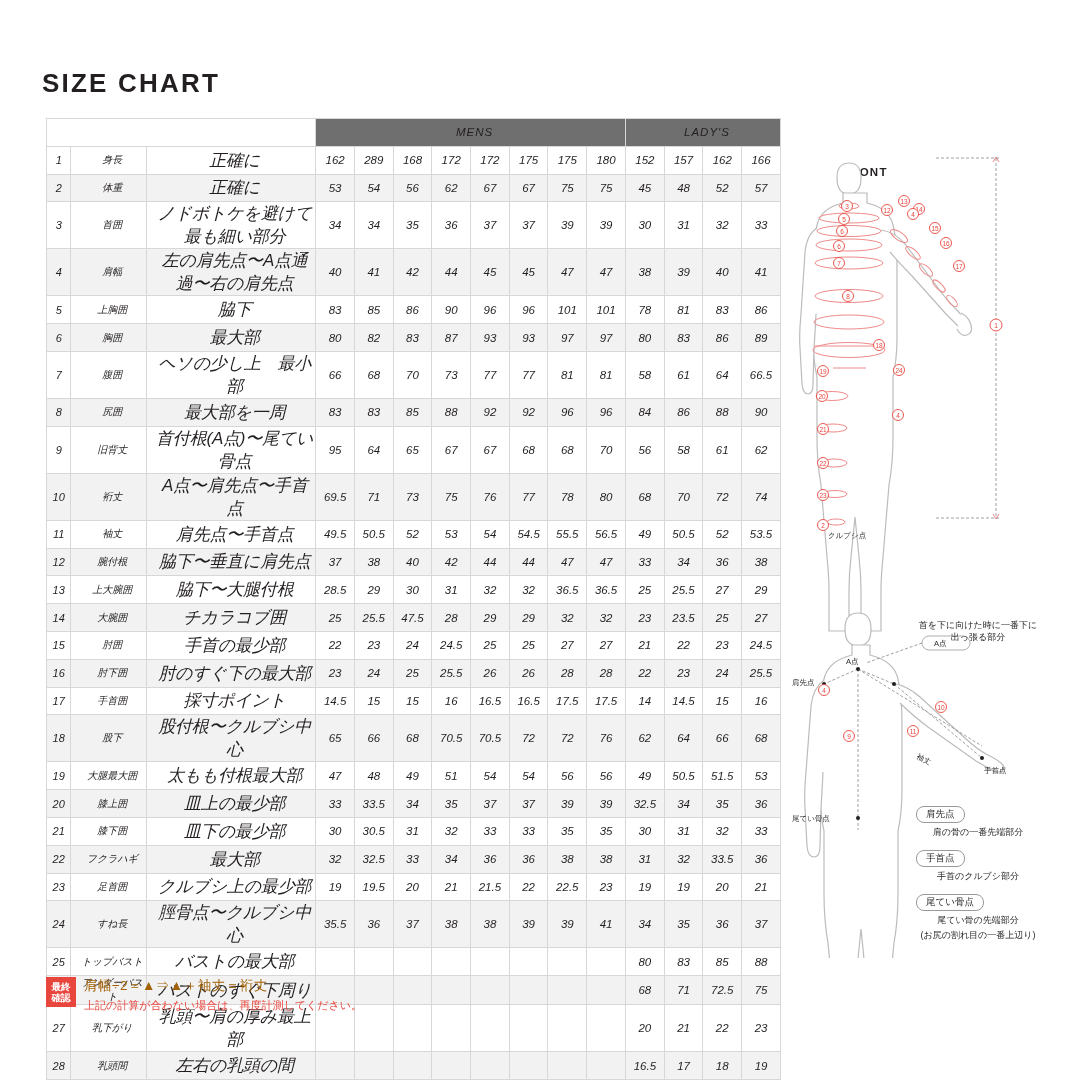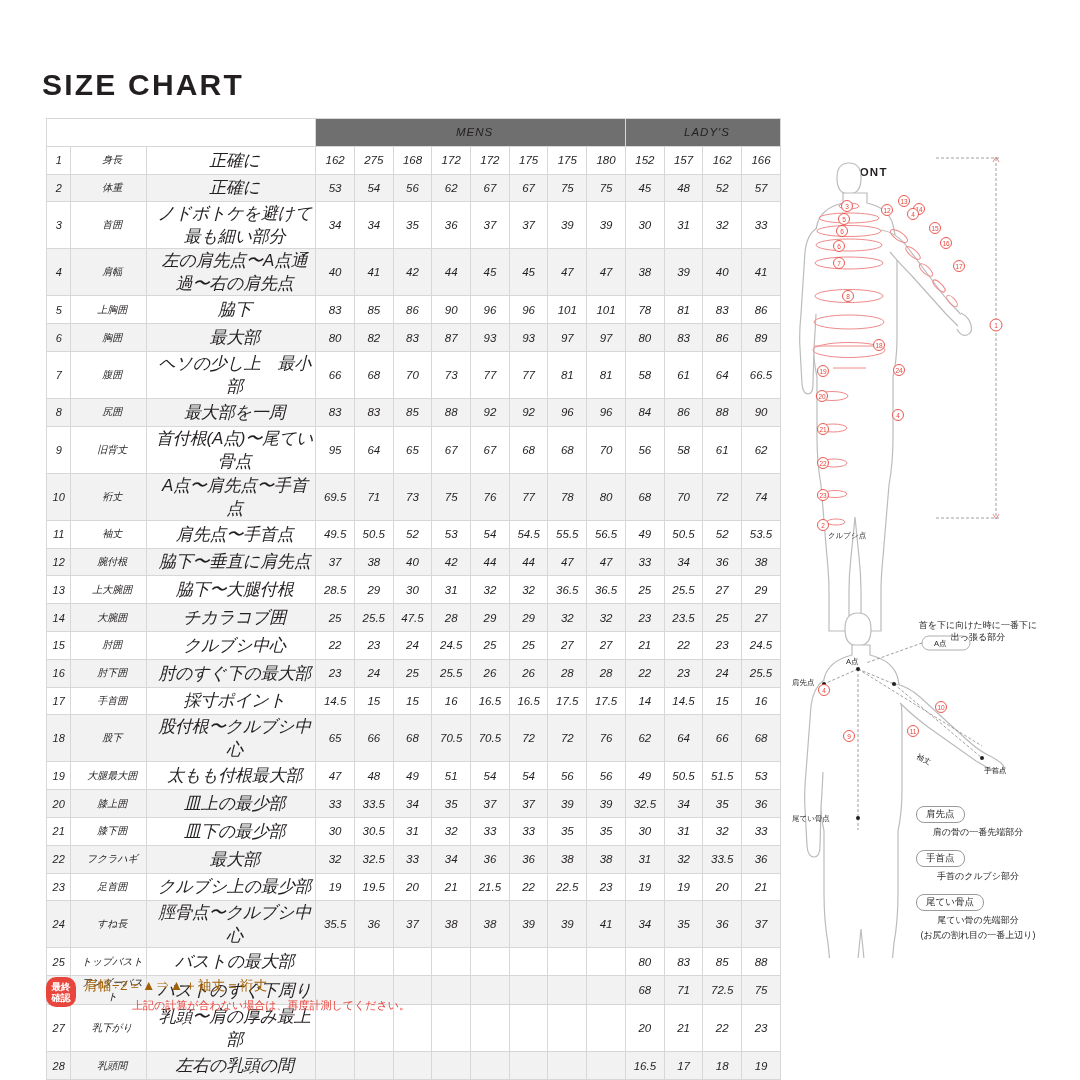--- a/index.html
+++ b/index.html
@@ -17,21 +17,21 @@
   }
   .page {
     position: absolute;
     inset: 0;
   }
   
   .title {
     position: absolute;
     left: 42px;
     top: 68px;
-    font-size: 30px;
+    font-size: 26px;
     font-weight: bold;
     letter-spacing: 2.2px;
     color: #231f20;
   }
   
   .table-wrap {
     position: absolute;
     left: 46px;
     top: 118px;
     width: 735px;
@@ -114,36 +114,35 @@
     height: 30px;
     background: #e8453c;
     color: #fff;
     font-size: 9.5px;
     font-weight: bold;
     line-height: 11px;
     display: flex;
     flex-direction: column;
     align-items: center;
     justify-content: center;
-    border-radius: 10px;
+    border-radius: 0;
     letter-spacing: 0px;
     flex: none;
   }
   .note-lines { padding-top: 0px; }
   .note-l1 {
     font-size: 13.5px;
     font-weight: normal;
     color: #a16207;
     letter-spacing: 0.5px;
   }
   .note-l2 {
     font-size: 11px;
     color: #e8453c;
     margin-top: 3px;
-    margin-left: 48px;
   }
   
   .figures {
     position: absolute;
     left: 786px;
     top: 118px;
     width: 252px;
     height: 840px;
   }
   .fig-label {
@@ -226,21 +225,21 @@
           <td class="grp" colspan="8">MENS</td>
           <td class="grp" colspan="4">LADY'S</td>
         </tr>
       </thead>
       <tbody>
           <tr class="wht">
             <td class="no">1</td>
             <td class="nm">身長</td>
             <td class="ds">正確に</td>
             <td class="val">162</td>
-            <td class="val">275</td>
+            <td class="val">289</td>
             <td class="val">168</td>
             <td class="val">172</td>
             <td class="val">172</td>
             <td class="val">175</td>
             <td class="val">175</td>
             <td class="val">180</td>
             <td class="val">152</td>
             <td class="val">157</td>
             <td class="val">162</td>
             <td class="val">166</td>
@@ -462,21 +461,21 @@
             <td class="val">32</td>
             <td class="val">32</td>
             <td class="val">23</td>
             <td class="val">23.5</td>
             <td class="val">25</td>
             <td class="val">27</td>
           </tr>
           <tr class="wht">
             <td class="no">15</td>
             <td class="nm">肘囲</td>
-            <td class="ds">クルブシ中心</td>
+            <td class="ds">手首の最少部</td>
             <td class="val">22</td>
             <td class="val">23</td>
             <td class="val">24</td>
             <td class="val">24.5</td>
             <td class="val">25</td>
             <td class="val">25</td>
             <td class="val">27</td>
             <td class="val">27</td>
             <td class="val">21</td>
             <td class="val">22</td>

